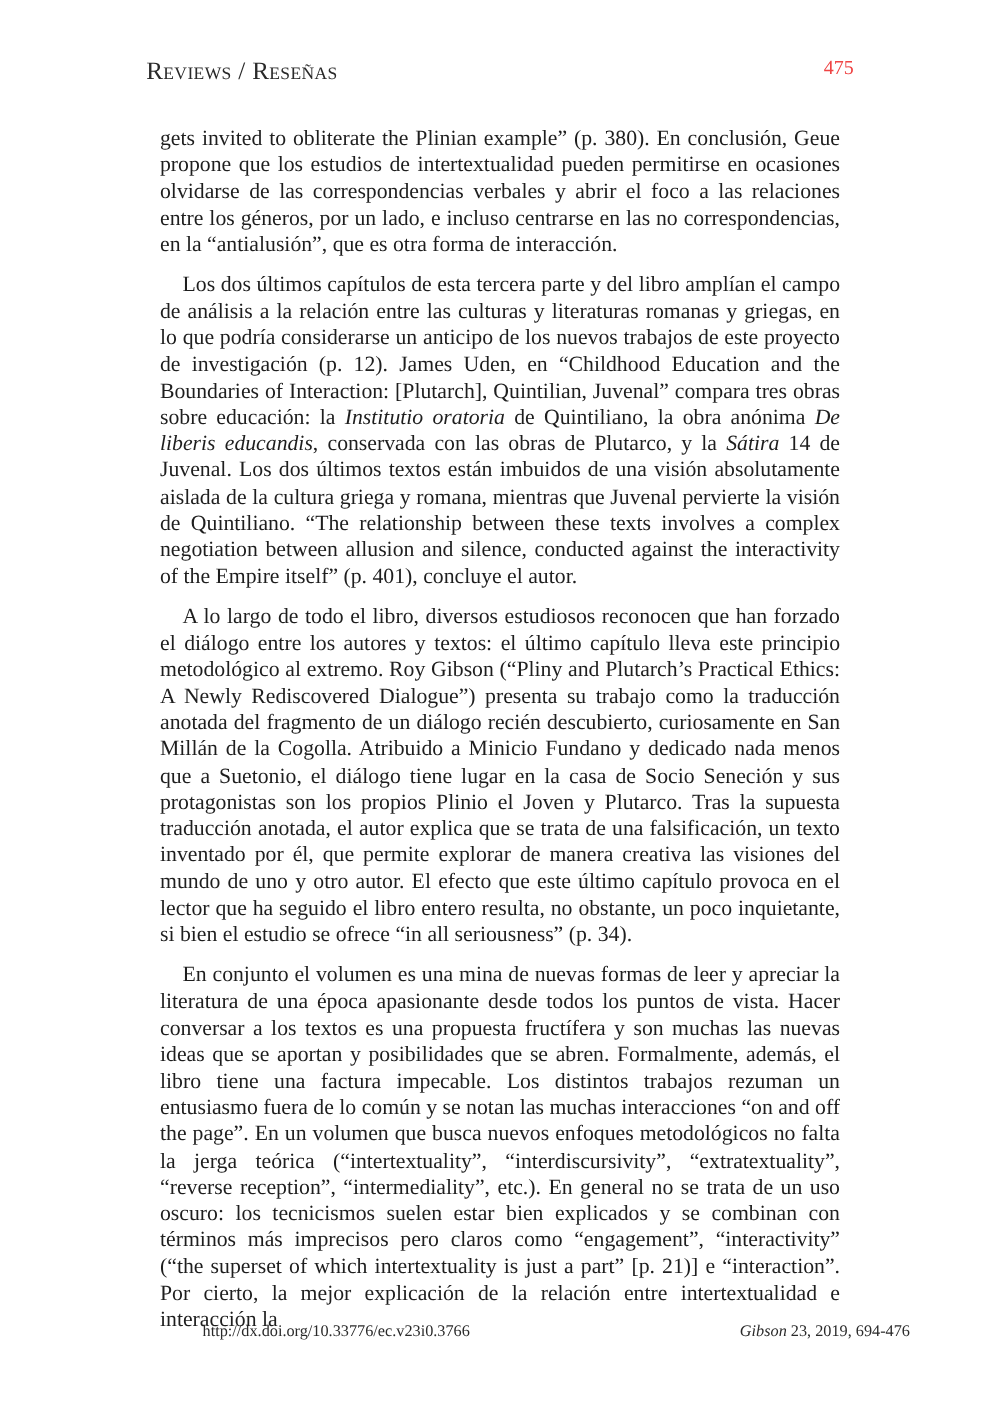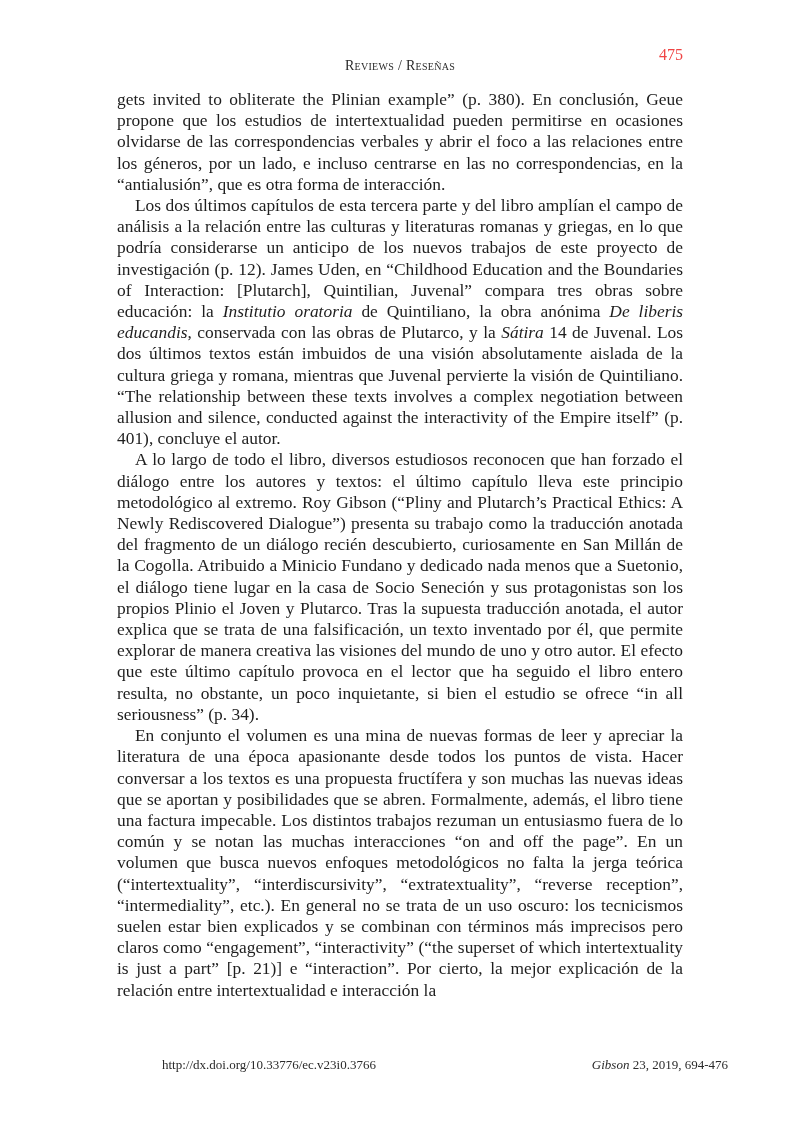--- a/index.html
+++ b/index.html
@@ -1,21 +1,21 @@
 <!DOCTYPE html>
 <html><head>
 <meta charset="utf-8">
 <style>
   html, body { margin: 0; padding: 0; background: #ffffff; }
   body { width: 800px; height: 1129px; position: relative; overflow: hidden; font-family: "Liberation Serif", "DejaVu Serif", serif; color: #1e1e1e; }
   .header { position: absolute; top: 46px; left: 117px; width: 566px; height: 22px; }
-  .running-head { position: absolute; left: 0; right: 0; text-align: center; font-size: 14px; font-variant: small-caps; letter-spacing: 0.3px; color: #2a2a2a; top: 12px; }
+  .running-head { position: absolute; left: 0; right: 0; text-align: left; font-size: 20px; font-variant: small-caps; letter-spacing: 0.3px; color: #2a2a2a; top: 0; }
   .page-number { position: absolute; right: 0; top: 0; font-size: 16px; color: #ef4444; }
   .body-text { position: absolute; top: 89px; left: 117px; width: 566px; font-size: 17.4px; line-height: 21.2px; text-align: justify; hyphens: none; }
-  .body-text p { margin: 0; text-indent: 0; }
+  .body-text p { margin: 11px; text-indent: 0; }
   .body-text p.indent { text-indent: 18px; }
   .body-text i { font-style: italic; }
   .footer { position: absolute; top: 1057px; left: 117px; width: 566px; height: 20px; font-size: 13px; color: #2a2a2a; margin-left: 45px; }
   .doi { position: absolute; left: 0; top: 0; }
   .citation { position: absolute; right: 0; top: 0; }
   .citation i { font-style: italic; }
 </style>
 </head>
 <body>
 

